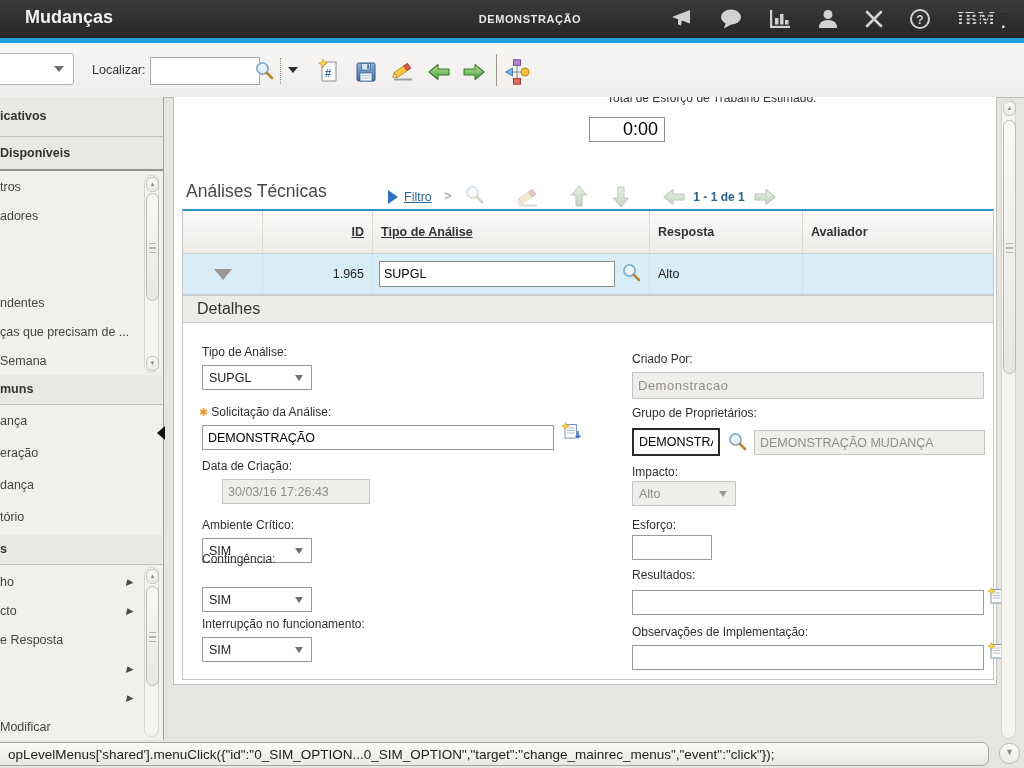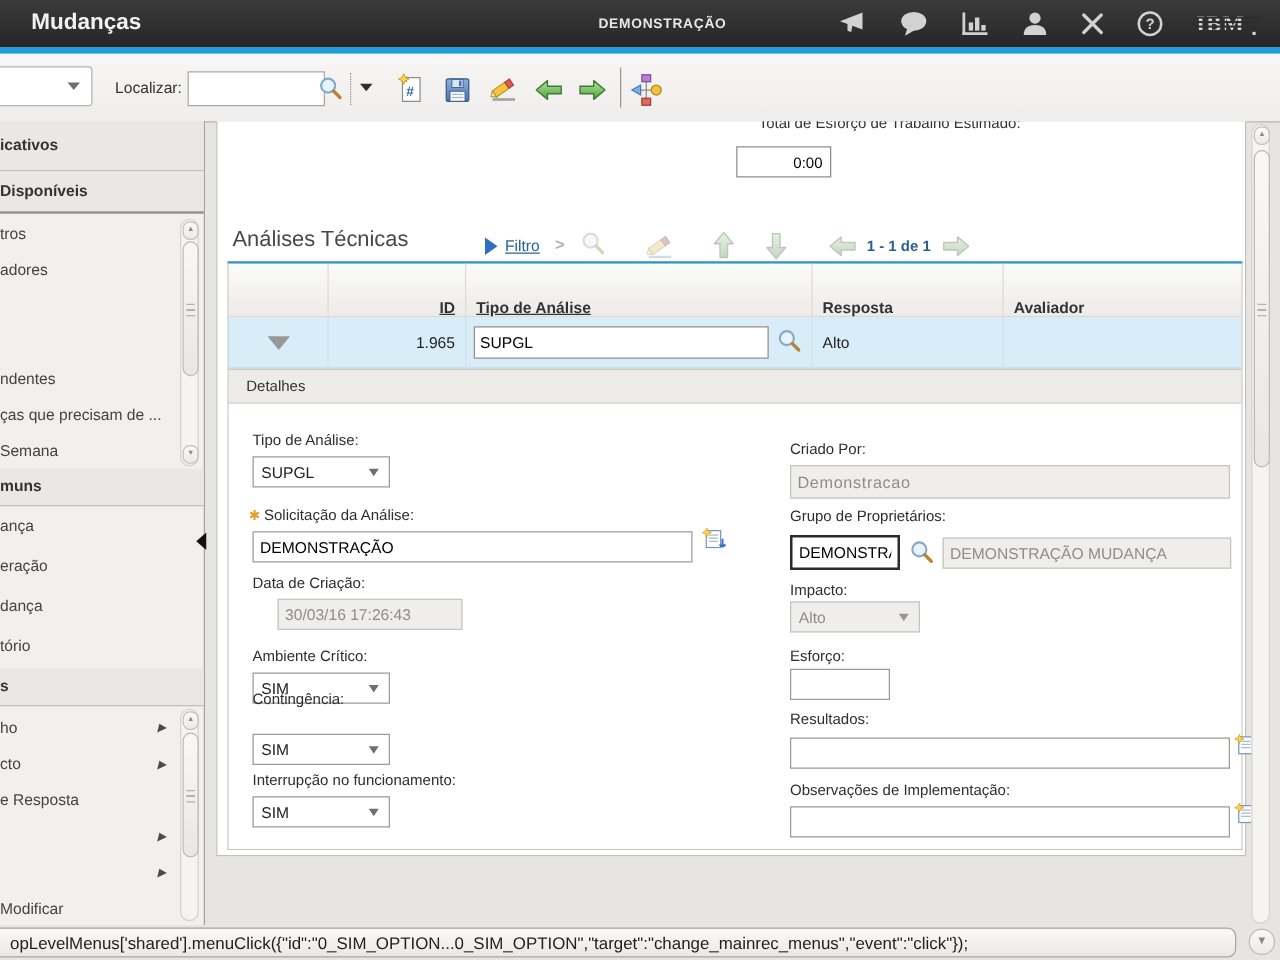--- a/index.html
+++ b/index.html
@@ -47,51 +47,51 @@
         border-top:1px solid #b5b3af;border-bottom:1px solid #b5b3af;
         background:linear-gradient(transparent 42%,#b5b3af 42%,#b5b3af 58%,transparent 58%);}
   #collapse-handle{position:absolute;left:157px;top:426px;width:0;height:0;
         border-top:7px solid transparent;border-bottom:7px solid transparent;border-right:8px solid #111;}
   
   #panel{position:absolute;left:173px;top:97px;width:824px;height:588px;background:#fff;
          border:1px solid #c2c0bc;border-top:none;box-sizing:border-box;}
   .cliplabel{position:absolute;left:433px;top:0;height:8px;overflow:hidden;}
   .cliplabel span{display:block;margin-top:-6px;font-size:12px;color:#333;white-space:nowrap;}
   #total-input{position:absolute;left:415px;top:20px;width:76px;height:25px;border:1px solid #8f8d8a;
-               font-size:12px;text-align:right;padding:0 6px;box-sizing:border-box;background:#fff;
+               font-size:18px;text-align:right;padding:0 6px;box-sizing:border-box;background:#fff;
                font-family:"Liberation Sans",sans-serif;}
   #section-title{position:absolute;left:12px;top:84px;font-size:17.5px;color:#474747;font-weight:normal;margin:0;}
   .ftri{position:absolute;left:214px;top:93px;width:0;height:0;border-top:7px solid transparent;
         border-bottom:7px solid transparent;border-left:10px solid #2f6fc0;}
   #filter-link{position:absolute;left:230px;top:93px;font-size:12.5px;color:#2a6395;text-decoration:underline;cursor:pointer;}
   .chev{position:absolute;left:270px;top:91px;font-size:13px;font-weight:bold;color:#b3b1ad;}
   .shicon{position:absolute;top:87px;}
   .pale{opacity:.38;filter:saturate(.55);}
   #pagination{position:absolute;left:513px;top:93px;width:64px;text-align:center;
               font-size:12px;font-weight:bold;color:#2d5f8f;}
   
   #tablebox{position:absolute;left:8px;top:112px;width:812px;border:1px solid #c6c4c0;
             border-top:2px solid #2e93c6;box-sizing:border-box;}
   #thead{display:flex;height:42px;background:linear-gradient(#fbfbfa,#ecebe8);
          border-bottom:1px solid #d0cecb;font-size:12.5px;font-weight:bold;color:#333;}
-  #thead>div{display:flex;align-items:flex-end;border-right:1px solid #dddbd7;box-sizing:border-box;}
+  #thead>div{display:flex;align-items:center;border-right:1px solid #dddbd7;box-sizing:border-box;}
   #trow{display:flex;height:40px;background:#d9edf8;border-bottom:1px solid #c2d6e2;font-size:12.5px;color:#222;}
   #trow>div{display:flex;align-items:center;border-right:1px solid #cfe3ee;box-sizing:border-box;}
   .c1{width:80px;justify-content:center;}
   .c2{width:110px;justify-content:flex-end;padding-right:8px;}
   .c3{width:277px;padding-left:6px;}
   .c4{width:153px;padding-left:8px;}
   .c5{flex:1;padding-left:8px;border-right:none!important;}
   .u{text-decoration:underline;}
   .rowtri{width:0;height:0;border-left:9px solid transparent;border-right:9px solid transparent;
           border-top:11px solid #979795;}
   #row-tipo-input{width:226px;height:24px;border:1px solid #8f8d8a;font-size:12.5px;padding:0 4px;
                   background:#fff;font-family:"Liberation Sans",sans-serif;}
   #dettab{height:26px;background:#edece8;border-top:1px solid #cbc9c5;border-bottom:1px solid #cbc9c5;
-          font-size:12px;color:#333;display:flex;align-items:center;padding-left:14px;}
+          font-size:16px;color:#333;display:flex;align-items:center;padding-left:14px;}
   #form{position:relative;height:356px;background:#fff;}
   .flabel{position:absolute;font-size:12px;color:#2e2e2e;white-space:nowrap;}
   .req{color:#e89b2d;font-size:11px;margin-right:3px;}
   .tinput{position:absolute;height:25px;border:1px solid #9d9b97;background:#fff;font-size:12.5px;
           padding:0 5px;box-sizing:border-box;font-family:"Liberation Sans",sans-serif;}
   .ro{background:#efeeeb;border:1px solid #c6c4c0;color:#8f8d8a;}
   .dd{position:absolute;height:25px;background:#fff;border:1px solid #9d9b97;box-sizing:border-box;
       font-size:12.5px;color:#222;display:flex;align-items:center;padding-left:6px;cursor:pointer;}
   .dd .da{position:absolute;right:8px;top:9px;width:0;height:0;border-left:4.5px solid transparent;
           border-right:4.5px solid transparent;border-top:6px solid #6f6f6f;}

